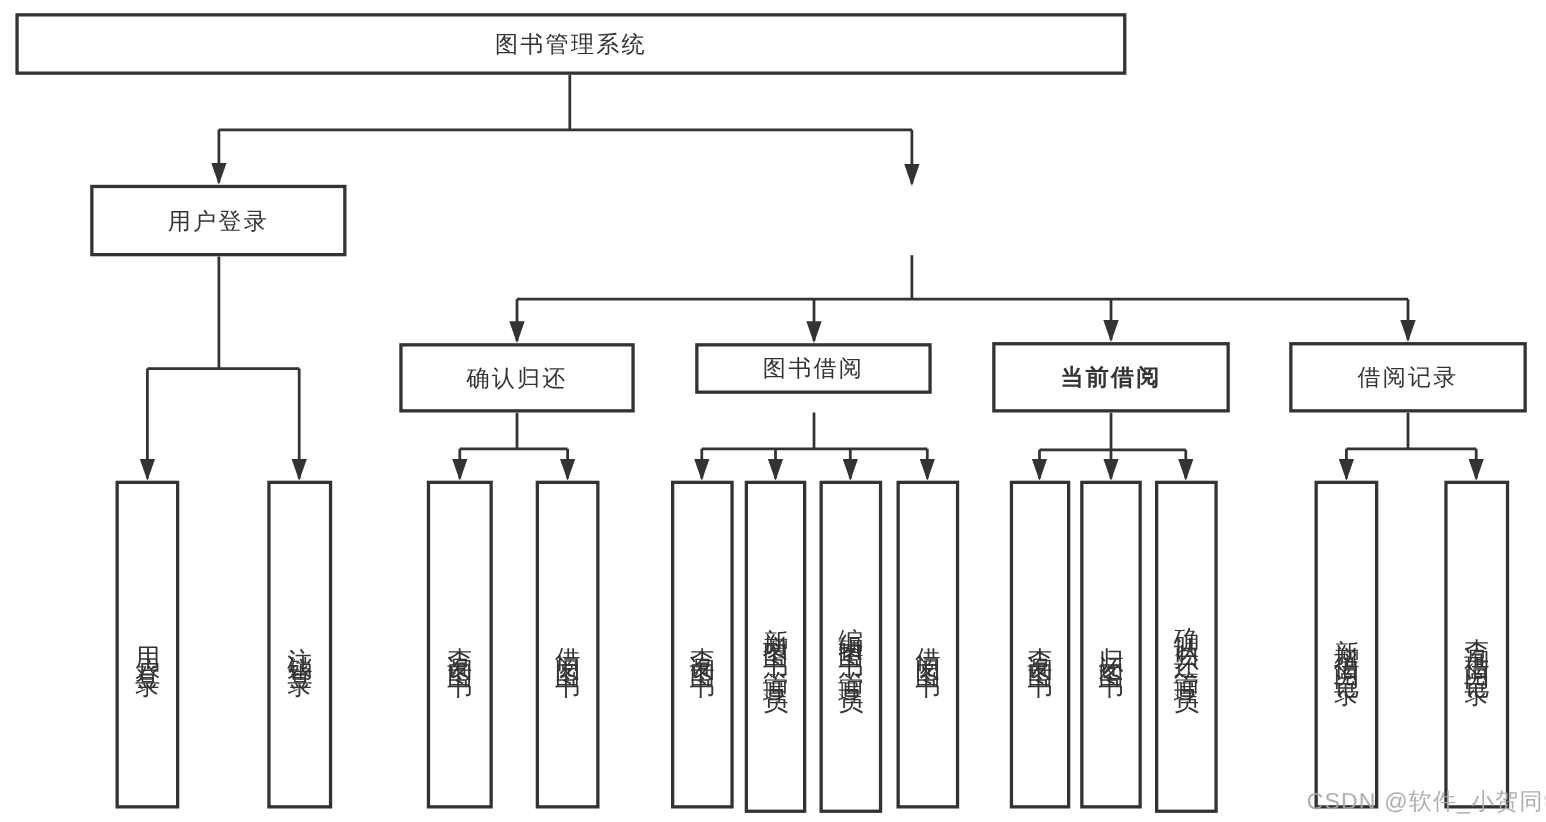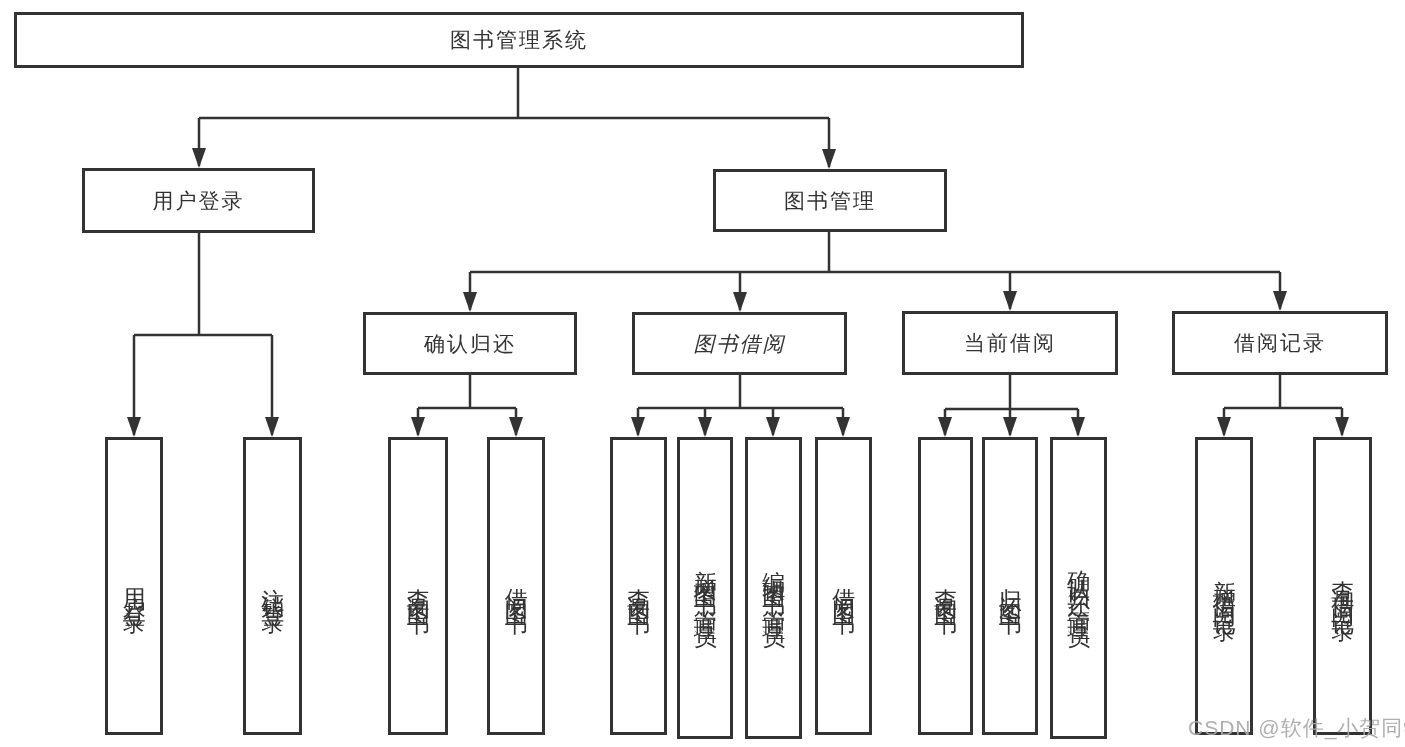--- a/index.html
+++ b/index.html
@@ -19,22 +19,22 @@
   .leaf.tall{height:302px;}
   .vtext{
     writing-mode:vertical-rl;text-orientation:mixed;
     font-size:23px;letter-spacing:8px;line-height:1.1;color:#333;white-space:nowrap;
   }
   
   .n-root{left:14px;top:12px;width:1010px;height:56px;}
   .n-user{left:82px;top:168px;width:233px;height:65px;}
   .n-book{left:713px;top:169px;width:234px;height:63px;}
   .n-l2a{left:363px;top:312px;width:214px;height:63px;}
-  .n-l2b{left:632px;top:312px;width:215px;height:63px;font-style:italic;}
-  .n-l2c{left:902px;top:311px;width:216px;height:64px;}
+  .n-l2b{left:632px;top:312px;width:215px;height:46px;}
+  .n-l2c{left:902px;top:311px;width:216px;height:64px;font-weight:bold;}
   .n-l2d{left:1172px;top:311px;width:216px;height:64px;}
   .lf1{left:105px;width:58px;}
   .lf2{left:243px;width:59px;}
   .lf3{left:388px;width:60px;}
   .lf4{left:487px;width:58px;}
   .lf5{left:610px;width:57px;}
   .lf6{left:677px;width:56px;}
   .lf7{left:745px;width:57px;}
   .lf8{left:815px;width:57px;}
   .lf9{left:918px;width:55px;}
@@ -97,21 +97,20 @@
 
     <line x1="1280" y1="375" x2="1280" y2="408"></line>
     <line x1="1224" y1="408" x2="1342" y2="408"></line>
     <line x1="1224" y1="408" x2="1224" y2="435" marker-end="url(#ah)"></line>
     <line x1="1342" y1="408" x2="1342" y2="435" marker-end="url(#ah)"></line>
   </svg>
 
   <div class="hbox n-root">图书管理系统</div>
 
   <div class="hbox n-user">用户登录</div>
-  <div class="hbox n-book">图书管理</div>
 
   <div class="hbox n-l2a">确认归还</div>
   <div class="hbox n-l2b">图书借阅</div>
   <div class="hbox n-l2c">当前借阅</div>
   <div class="hbox n-l2d">借阅记录</div>
 
   <div class="leaf lf1">
     <span class="vtext">用户登录</span>
   </div>
   <div class="leaf lf2">

